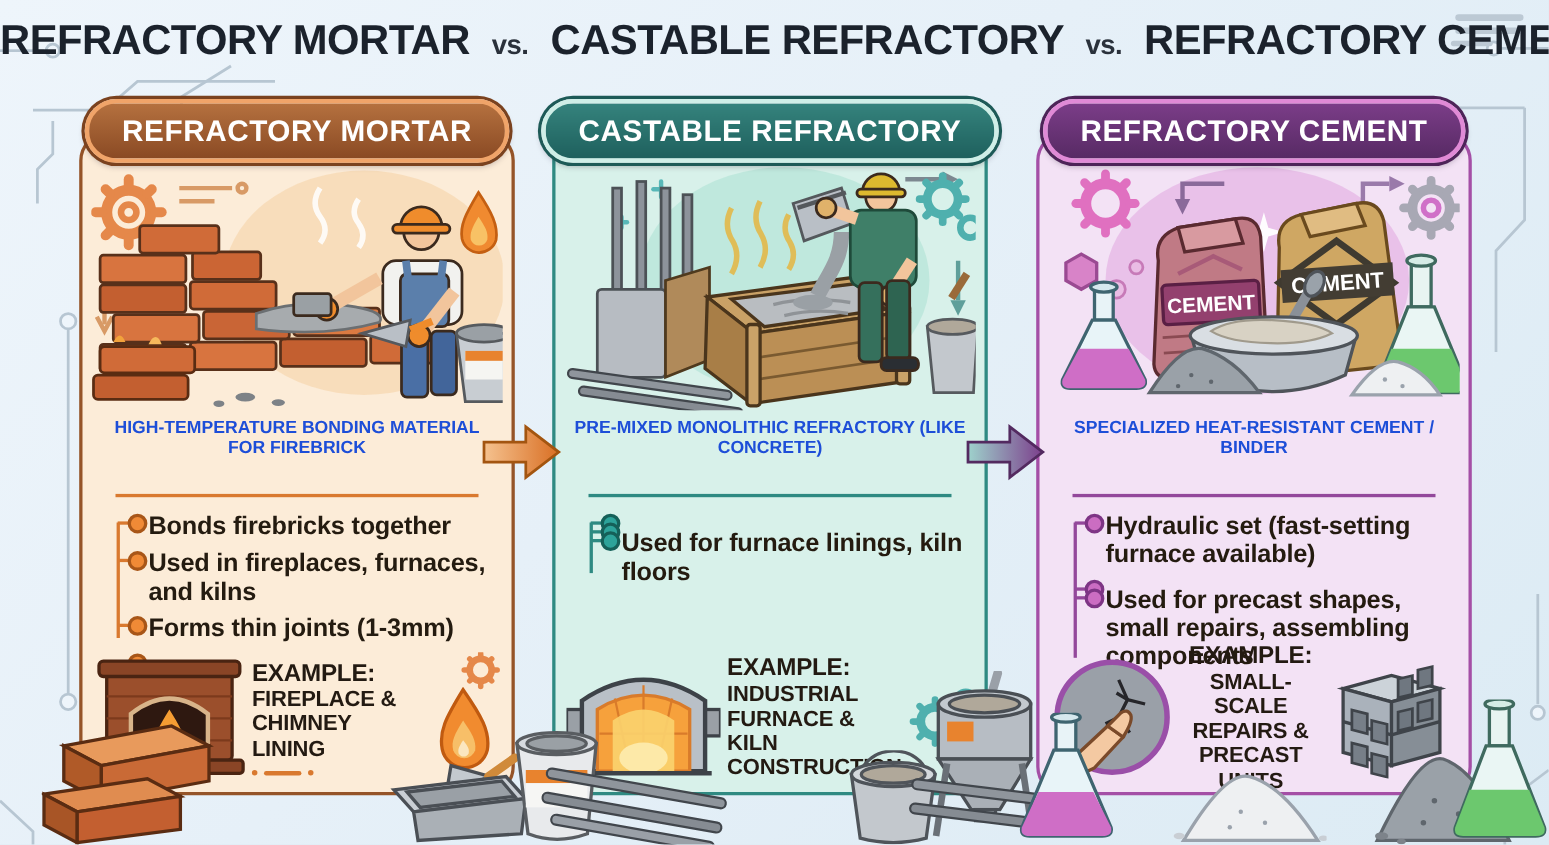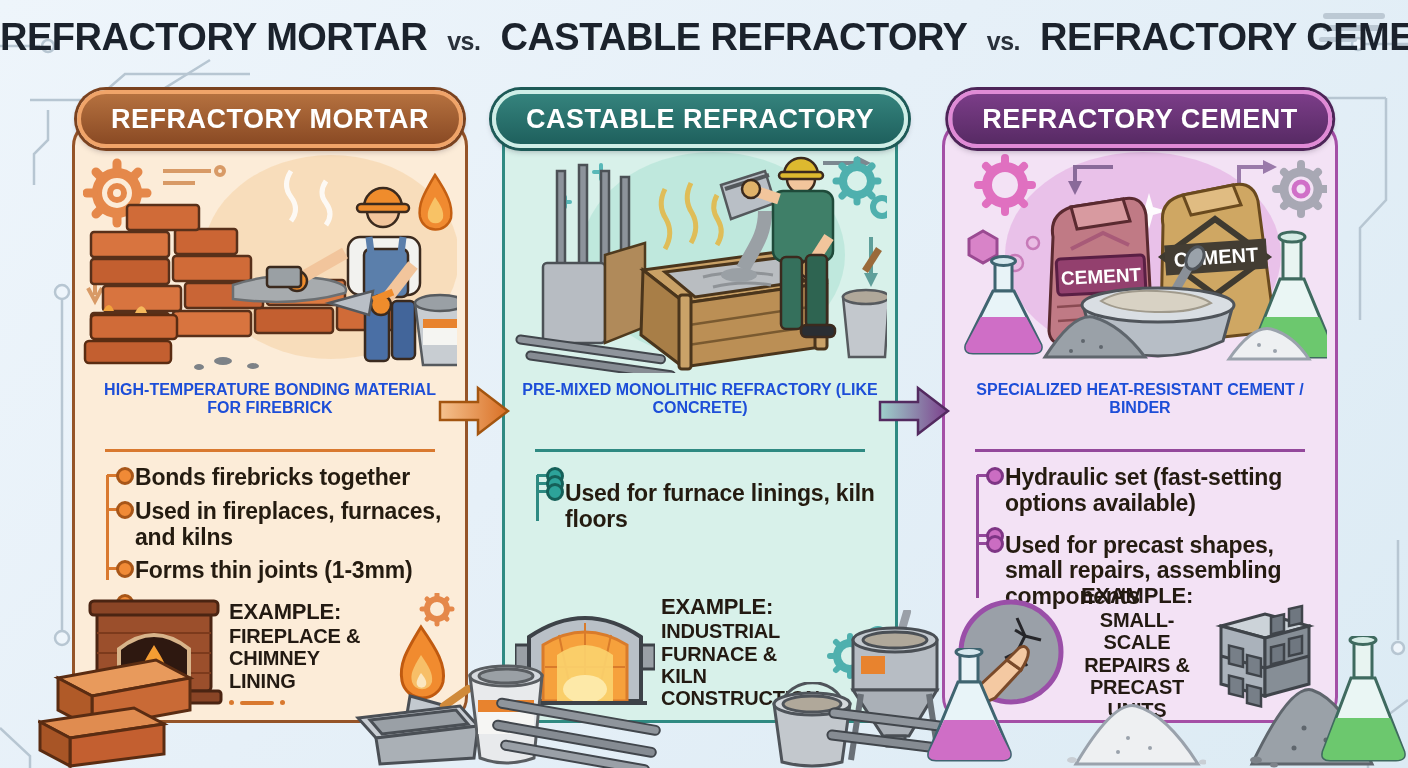--- a/index.html
+++ b/index.html
@@ -486,21 +486,21 @@
           <circle cx="306" cy="200" r="2" fill="#9aa2ac"></circle>
             <circle cx="322" cy="206" r="2" fill="#9aa2ac"></circle>
         </g>
       </svg>
     </div>
 
     <div class="subhead">SPECIALIZED HEAT-RESISTANT CEMENT / BINDER</div>
     <div class="rule"></div>
 
     <ul class="bullets">
-      <li><span class="dot"></span><span>Hydraulic set (fast-setting options available)</span></li>
+      <li><span class="dot"></span><span>Hydraulic set (fast-setting furnace available)</span></li>
       <li><span class="dot"></span></li>
       <li><span class="dot"></span><span>Used for precast shapes, small repairs, assembling components</span></li>
     </ul>
 
     <div class="example">
       <svg class="ex-art" width="112" height="112" viewBox="0 0 112 112">
         <circle cx="56" cy="56" r="50" fill="#9aa0a8" stroke="#9a4fa8" stroke-width="5"></circle>
         <g stroke="#26262a" stroke-width="3" fill="none">
           <polyline points="62,22 70,40 62,56 72,70"></polyline>
           <polyline points="70,40 86,44"></polyline>

